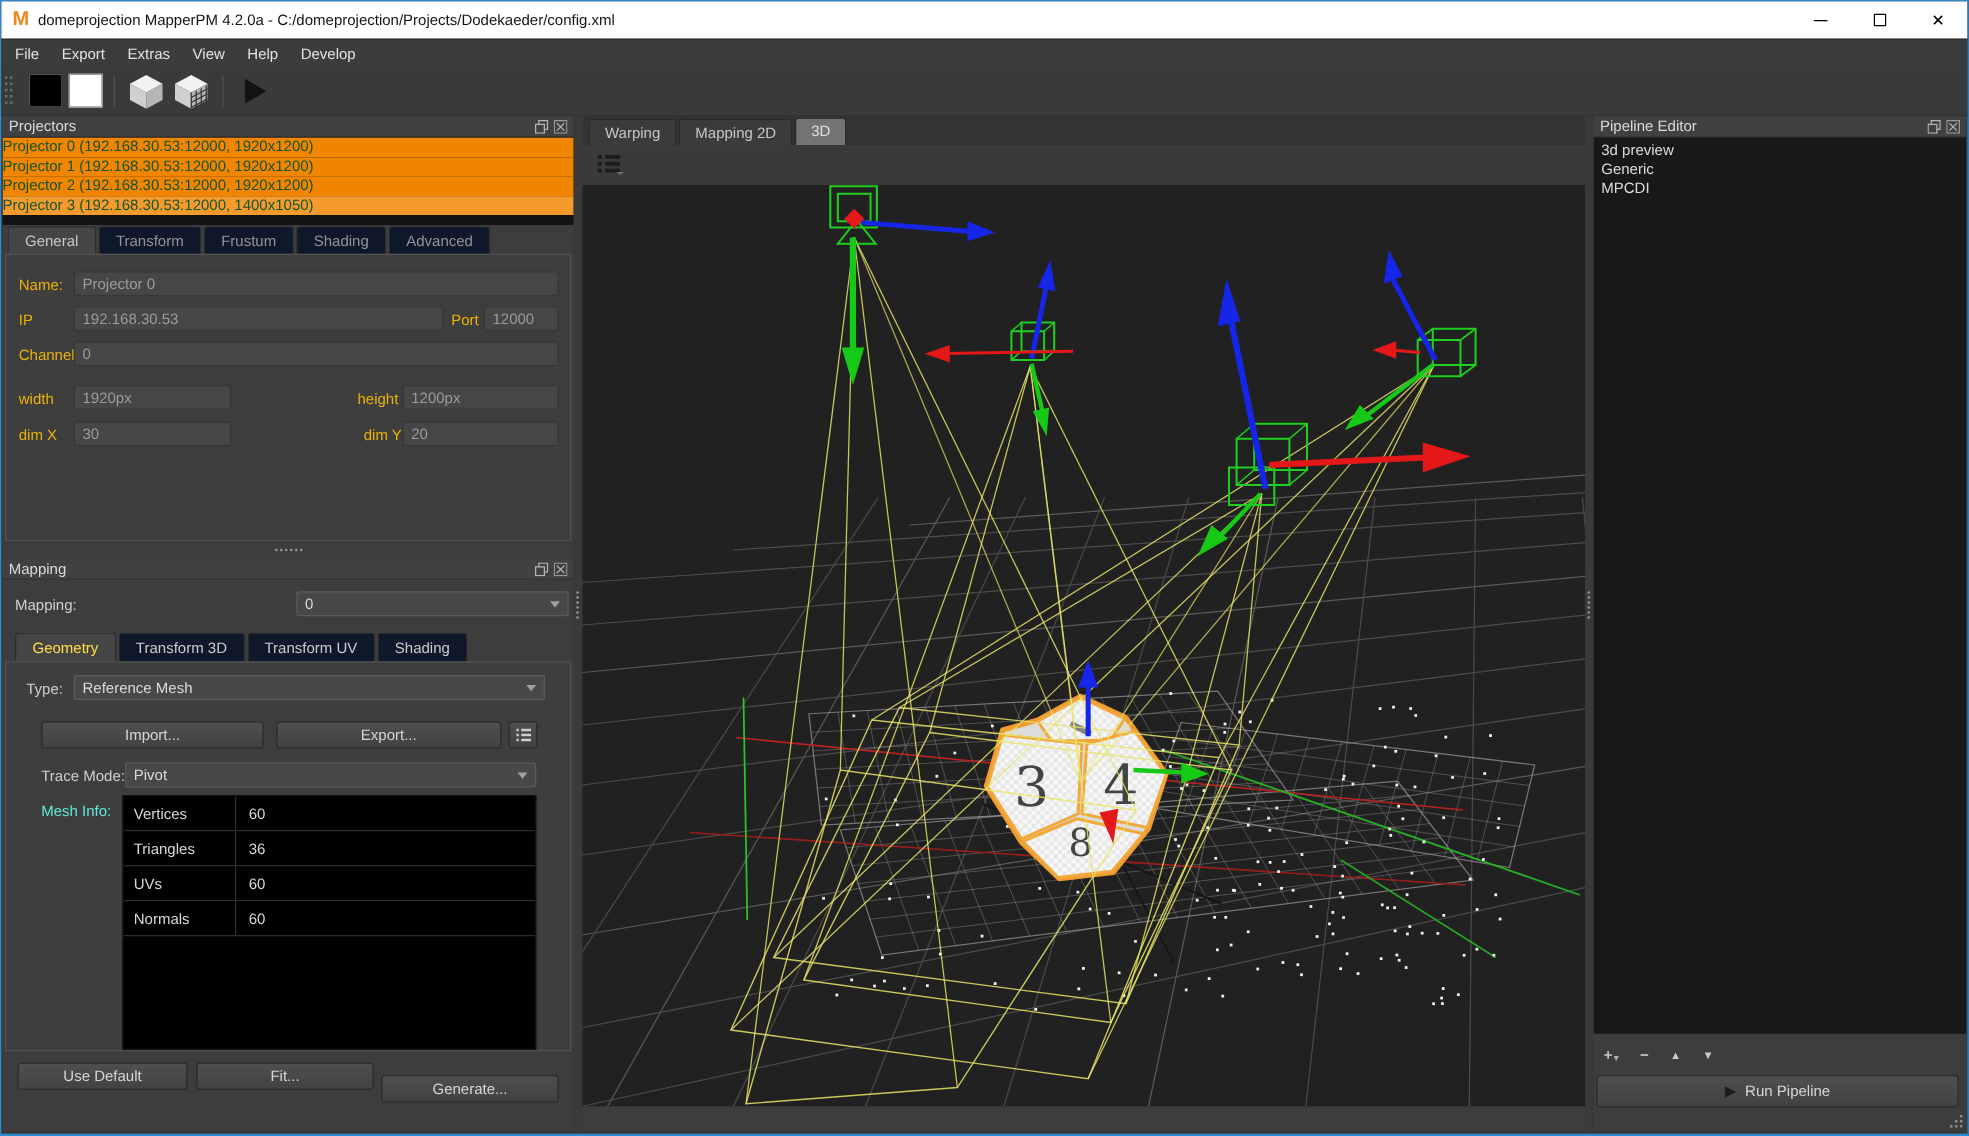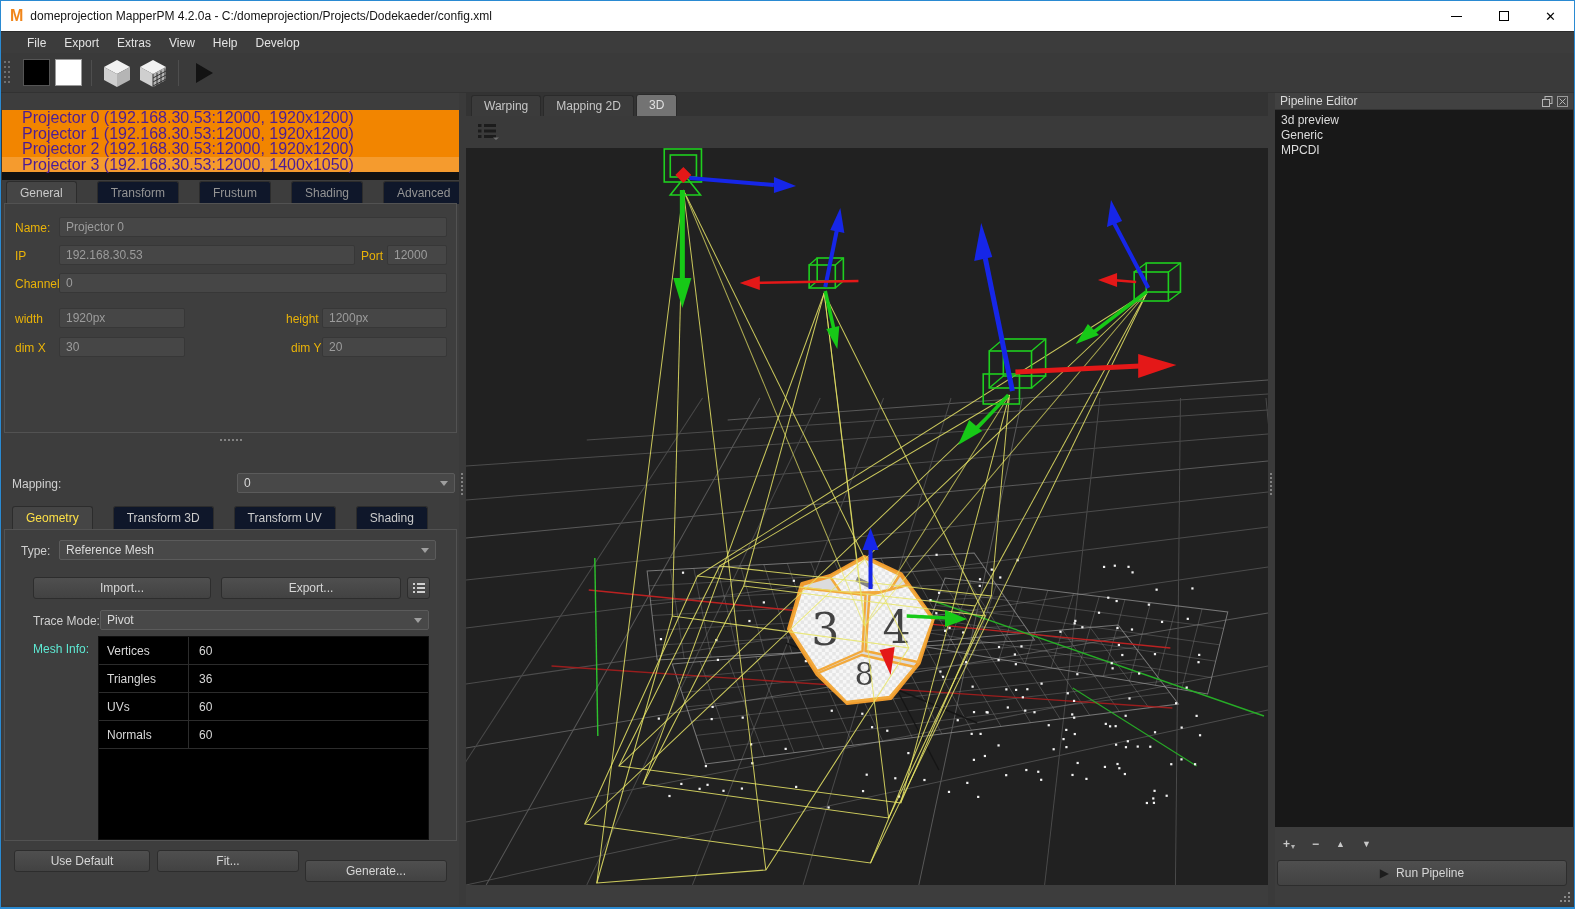--- a/index.html
+++ b/index.html
@@ -15,21 +15,21 @@
   .titlebar{height:30px;background:#fff;display:flex;align-items:center}
   .app-icon{color:#f08519;font-weight:700;font-size:16px;margin:0 7px 0 9px}
   .title{font-size:12px;color:#141414}
   .win-controls{margin-left:auto;display:flex;height:100%}
   .win-btn{width:47px;display:flex;align-items:center;justify-content:center;cursor:default}
   .glyph-min{width:11px;height:1px;background:#000}
   .glyph-max{width:10px;height:10px;border:1px solid #000}
   .glyph-close{font-size:13px;color:#000;line-height:1}
 
   
-  .menubar{height:22px;background:#3c3c3c;display:flex;align-items:center;padding-left:17px;border-top:1px solid #2b2b2b}
+  .menubar{height:22px;background:#3c3c3c;display:flex;align-items:center;padding-left:2px;border-top:1px solid #2b2b2b}
   .menu-item{color:#e3e3e3;font-size:12px;padding:0 9px}
 
   
   .toolbar{height:40px;background:#3a3a3a;display:flex;align-items:center;border-bottom:1px solid #323232}
   .tb-handle{margin-left:3px;margin-right:6px}
   .swatch{width:27px;height:27px;margin-left:5px;border:1px solid #777}
   .swatch.black{background:#000;border-color:#555}
   .swatch.white{background:#fff;border-color:#999}
   .tb-sep{width:1px;height:26px;background:#4e4e4e;margin:0 9px}
   .tb-play{width:0;height:0;border-left:17px solid #131313;border-top:10px solid transparent;border-bottom:10px solid transparent;margin-left:8px}
@@ -41,25 +41,25 @@
   .vdots{position:absolute;top:380px;left:2px}
   .viewport{flex:1;min-width:0;display:flex;flex-direction:column}
   .right-panel{width:298px;flex:none;position:relative;background:#3d3d3d}
 
   
   .phead{position:absolute;left:0;right:0;top:0;height:17px;background:#414141;color:#d9d9d9;font-size:12px;display:flex;align-items:center;padding:0 5px;border-bottom:1px solid #333}
   .ph-icons{margin-left:auto;display:flex;gap:4px;align-items:center}
 
   
   .plist{position:absolute;top:17px;left:0;right:0;height:70px;background:#121212;overflow:hidden}
-  .prow{height:15.5px;background:var(--sel-orange);color:#4c1d95;font-size:16px;line-height:15.5px;padding-left:20px;white-space:nowrap}
+  .prow{height:15.5px;background:var(--sel-orange);color:#14532d;font-size:12px;line-height:15.5px;padding-left:0;white-space:nowrap}
   .prow.alt{background:var(--sel-orange-alt)}
 
   
-  .tabbar{position:absolute;left:4px;right:0;height:24px;display:flex;gap:20px;align-items:flex-end}
+  .tabbar{position:absolute;left:4px;right:0;height:24px;display:flex;gap:2px;align-items:flex-end}
   .tab{background:#0f172a;border:1px solid #2c2c2c;border-bottom:none;border-radius:3px 3px 0 0;font-size:12px;padding:4px 13px;white-space:nowrap}
   .ptab{color:#949494}
   .ptab.active{background:#454545;color:#c9c9c9}
   .mtab{color:#cccccc}
   .mtab.active{background:#454545;color:#fde047}
 
   .groupbox{position:absolute;left:2px;right:2px;border:1px solid #525252;background:#3e3e3e}
   .flabel{position:absolute;color:#eab308;font-size:12px}
   .fld{position:absolute;height:20px;background:#464646;border:1px solid #373737;border-radius:2px;color:#9c9c9c;font-size:12px;display:flex;align-items:center;padding:0 6px}
   .combo{position:absolute;height:20px;background:#484848;border:1px solid #5b5b5b;border-radius:2px;color:#dadada;font-size:12px;display:flex;align-items:center;padding:0 6px}
@@ -177,20 +177,33 @@
       </g>
     </svg>
     <div class="tb-sep"></div>
     <div class="tb-play"></div>
   </div>
 
   <div class="main">
 
     <div class="left-panel">
 
+      <div class="phead">
+        <span>Projectors</span>
+        <div class="ph-icons">
+          <svg class="hdr-icon" width="11" height="11">
+              <rect x="3" y="0.5" width="7" height="7" fill="none" stroke="#b5b5b5"></rect>
+              <rect x="0.5" y="3.5" width="7" height="7" fill="#414141" stroke="#b5b5b5"></rect>
+            </svg>
+          <svg class="hdr-icon" width="11" height="11">
+              <rect x="0.5" y="0.5" width="10" height="10" fill="none" stroke="#9a9a9a"></rect>
+              <path d="M2.5,2.5 8.5,8.5 M8.5,2.5 2.5,8.5" stroke="#b5b5b5"></path>
+            </svg>
+        </div>
+      </div>
 
       <div class="plist">
         <div class="prow">Projector 0 (192.168.30.53:12000, 1920x1200)</div>
         <div class="prow">Projector 1 (192.168.30.53:12000, 1920x1200)</div>
         <div class="prow">Projector 2 (192.168.30.53:12000, 1920x1200)</div>
         <div class="prow alt">Projector 3 (192.168.30.53:12000, 1400x1050)</div>
       </div>
 
       <div class="tabbar" style="top:87px">
         <div class="tab ptab active">General</div>
@@ -225,20 +238,33 @@
 
       <div class="hdots" style="top:346px">
         <div class="dot"></div>
           <div class="dot"></div>
           <div class="dot"></div>
           <div class="dot"></div>
           <div class="dot"></div>
           <div class="dot"></div>
       </div>
 
+      <div class="phead" style="top:354px">
+        <span>Mapping</span>
+        <div class="ph-icons">
+          <svg class="hdr-icon" width="11" height="11">
+              <rect x="3" y="0.5" width="7" height="7" fill="none" stroke="#b5b5b5"></rect>
+              <rect x="0.5" y="3.5" width="7" height="7" fill="#414141" stroke="#b5b5b5"></rect>
+            </svg>
+          <svg class="hdr-icon" width="11" height="11">
+              <rect x="0.5" y="0.5" width="10" height="10" fill="none" stroke="#9a9a9a"></rect>
+              <path d="M2.5,2.5 8.5,8.5 M8.5,2.5 2.5,8.5" stroke="#b5b5b5"></path>
+            </svg>
+        </div>
+      </div>
 
       <span class="flabel" style="left:10px;top:384px;color:#d0d0d0">Mapping:</span>
       <div class="combo" style="left:235px;top:380px;width:218px">
         <span>0</span>
         <span class="caret"></span>
       </div>
 
       <div class="tabbar" style="top:412px;left:10px">
         <div class="tab mtab active">Geometry</div>
         <div class="tab mtab">Transform 3D</div>

